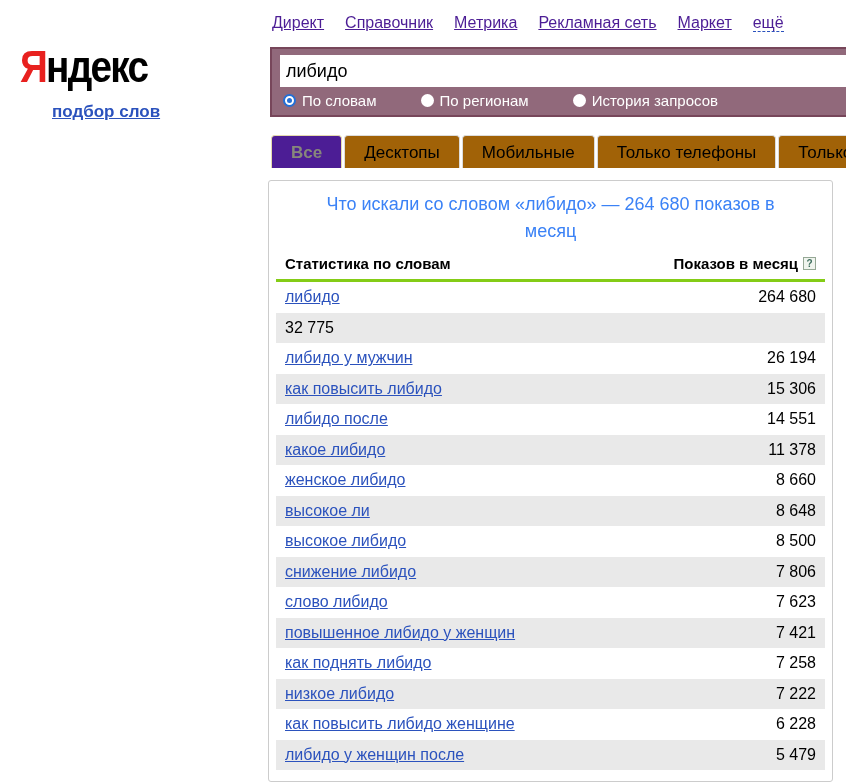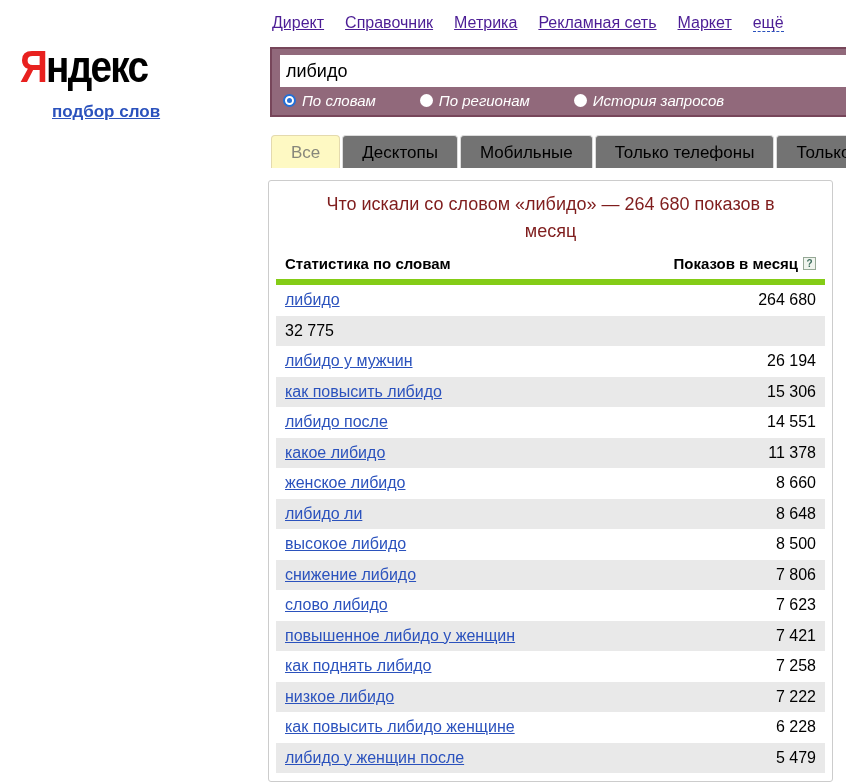--- a/index.html
+++ b/index.html
@@ -17,45 +17,45 @@
   .topnav { position:absolute; left:272px; top:14px; white-space:nowrap; }
   .navlink { font-size:16px; color:#4c1d95; text-decoration:underline; margin-right:21px; cursor:pointer; }
   .navlink.pseudo { text-decoration:none; border-bottom:1px dashed #2b52bd; }
 
   
   .search-panel { position:absolute; left:270px; top:47px; width:576px; height:70px;
                   background:#91697b; border:2px solid #77465a; border-right:none; }
   .search-input { display:block; margin:6px 0 0 8px; width:calc(100% - 8px); height:32px;
                   border:0; outline:none; font-size:18px; padding:0 6px;
                   font-family:"Liberation Sans", sans-serif; color:#000; }
-  .modes { display:flex; align-items:center; height:26px; padding-left:11px;font-style:italic; }
+  .modes { display:flex; align-items:center; height:26px; padding-left:11px; }
   .mode { display:inline-flex; align-items:center; color:#fff; font-size:15px;
           margin-right:44px; cursor:pointer; white-space:nowrap; }
   .radio { width:13px; height:13px; border-radius:50%; background:#fff; margin-right:6px;
            position:relative; flex:0 0 13px; }
   .radio.sel { border:2px solid #2470d6; }
   .radio.sel::after { content:""; position:absolute; left:2px; top:2px; width:5px; height:5px;
                       border-radius:50%; background:#2470d6; }
 
   
   .tabs { position:absolute; left:271px; top:135px; width:575px; height:33px;
           display:flex; overflow:hidden; white-space:nowrap; }
-  .tab { height:33px; line-height:33px; padding:0 19px; background:#737373; color:#000;
+  .tab { height:33px; line-height:33px; padding:0 19px; background:#a16207; color:#000;
          font-size:17px; border-radius:4px 4px 0 0; border:1px solid #dcdcdc;
          border-bottom:none; margin-right:2px; cursor:pointer; flex:0 0 auto; }
-  .tab.active { background:#fef9c3; border-color:#e4daae; color:#87877b; }
+  .tab.active { background:#4c1d95; border-color:#e4daae; color:#87877b;font-weight:bold; }
 
   
   .card { position:absolute; left:268px; top:180px; width:565px; height:602px;
           background:#fff; border:1px solid #ccc; border-radius:3px; padding:10px 7px; }
-  .title { font-size:18px; font-weight:normal; color:#7f1d1d; text-align:center;
+  .title { font-size:18px; font-weight:normal; color:#3b82f6; text-align:center;
            line-height:27px; padding:0 26px; margin-bottom:8px; }
   .thead { display:flex; justify-content:space-between; align-items:flex-start;
            font-size:15px; font-weight:bold; color:#000; padding:2px 9px 7px;
-           border-bottom:6px solid #84cc16; }
+           border-bottom:3px solid #84cc16; }
   .th-right { display:inline-flex; align-items:center; }
   .help { display:inline-block; width:13px; height:13px; margin-left:5px;
           border:1px solid #95a895; background:#f0f4ee; color:#3e6e5e;
           font-size:10px; font-weight:bold; line-height:12px; text-align:center; cursor:pointer; }
   .rows { }
   .row { display:flex; justify-content:space-between; align-items:center;
          height:30.5px; padding:0 9px; font-size:16px; }
   .row:nth-child(even) { background:#e9e9e9; }
   .kw { color:#2b52bd; text-decoration:underline; cursor:pointer; }
   .val { color:#000; }
@@ -127,21 +127,21 @@
         </div>
         <div class="row">
           <a class="kw">какое либидо</a>
           <span class="val">11 378</span>
         </div>
         <div class="row">
           <a class="kw">женское либидо</a>
           <span class="val">8 660</span>
         </div>
         <div class="row">
-          <a class="kw">либидо ли</a>
+          <a class="kw">высокое ли</a>
           <span class="val">8 648</span>
         </div>
         <div class="row">
           <a class="kw">высокое либидо</a>
           <span class="val">8 500</span>
         </div>
         <div class="row">
           <a class="kw">снижение либидо</a>
           <span class="val">7 806</span>
         </div>

